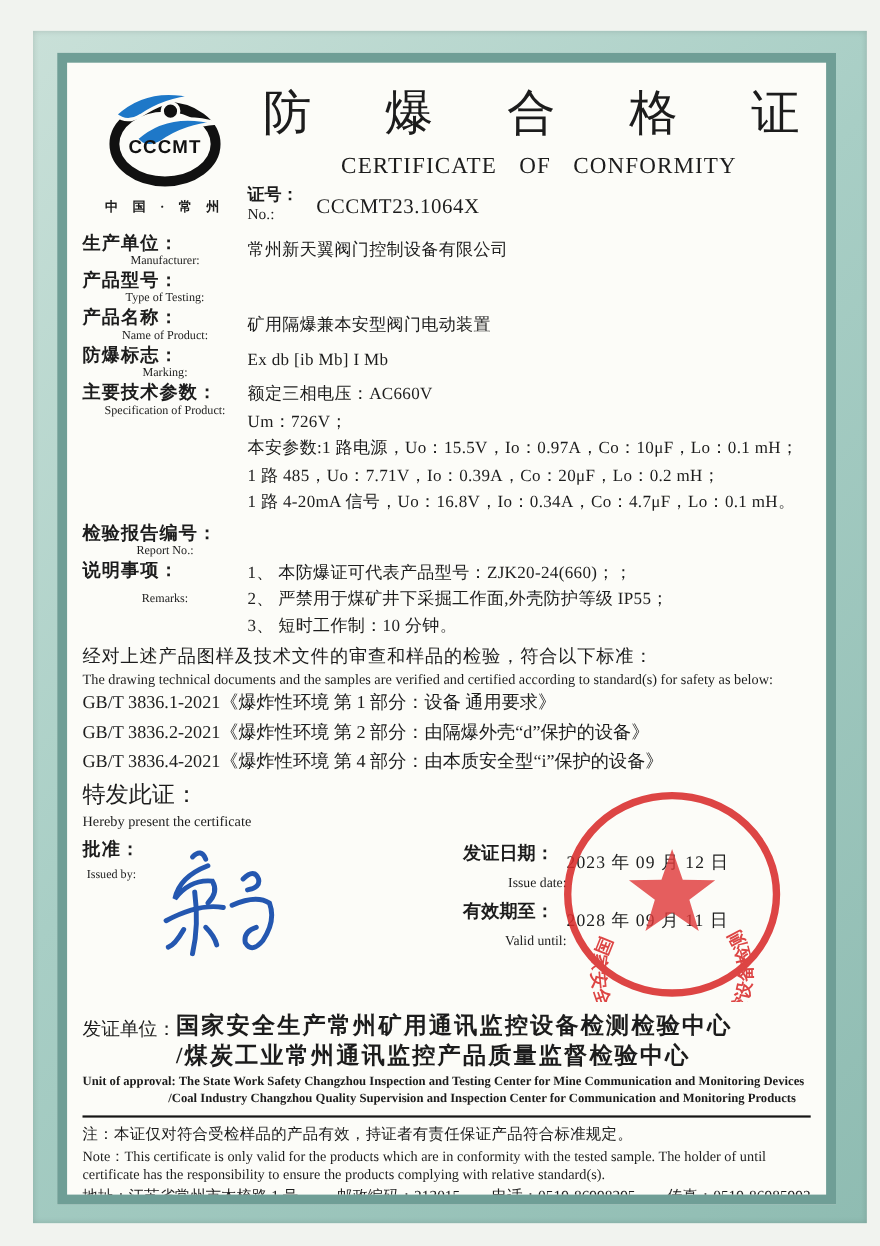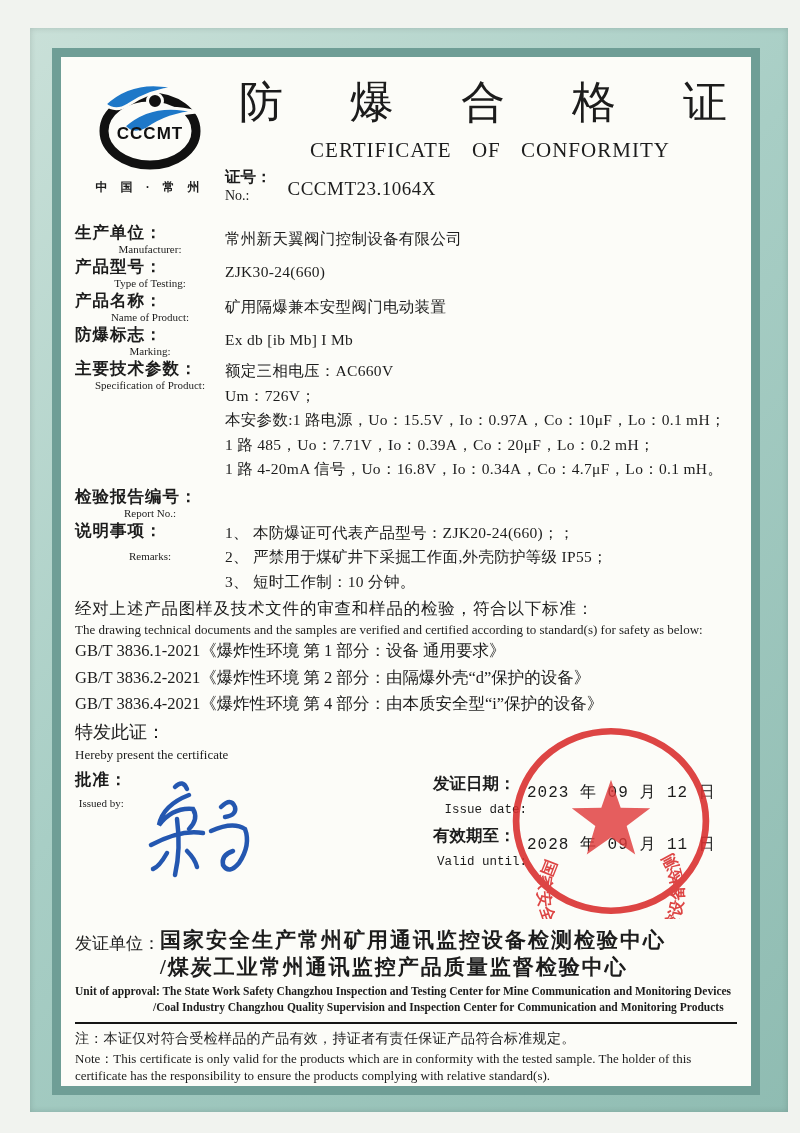--- a/index.html
+++ b/index.html
@@ -32,42 +32,42 @@
   .title-col { flex:1; text-align:center; padding-top:6px; }
   .title-cn { font-size:44px; letter-spacing:28px; white-space:nowrap; margin-left:14px; }
   .title-en { font-size:21px; letter-spacing:1px; word-spacing:14px; margin-top:6px; }
   .certno-row { display:flex; justify-content:flex-start; align-items:center; gap:16px; margin-top:4px; }
   .certno-labels { text-align:left; }
   .certno-cn { font-size:15.5px; font-weight:bold; }
   .certno-en { font-size:14px; }
   .certno-val { font-size:19px; letter-spacing:.5px; padding-top:6px; }
 
   
-  .fields { margin-top:18px; }
+  .fields { margin-top:6px; }
   .frow { display:flex; margin-bottom:1px; }
   .flabel { width:150px; flex-shrink:0; }
   .lab-cn { font-size:16.5px; font-weight:bold; letter-spacing:1px; white-space:nowrap; }
   .lab-en { font-size:11px; margin-top:-1px; white-space:nowrap;text-align:center; }
   .fvalue { flex:1; font-size:15.5px; padding-top:7px; letter-spacing:.3px; }
   .fvalue.multi { padding-top:1px; line-height:24.5px; }
   .fvalue.multi .vline { white-space:nowrap; }
 
   
   .standards { margin-top:4px; }
   .std-cn { font-size:16.5px; letter-spacing:.8px; }
   .std-en { font-size:13px; margin-top:2px; }
   .std-item { font-size:16.5px; line-height:26.5px; white-space:nowrap; }
-  .issue-cn { font-size:18px; margin-top:2px; }
+  .issue-cn { font-size:21px; margin-top:2px; }
   .issue-en { font-size:13px; margin-top:3px; }
 
   
   .approval { position:relative; height:158px; margin-top:4px; }
   .approve-labels { position:absolute; left:0; top:2px; }
   .signature { position:absolute; left:62px; top:6px; }
-  .dates { position:absolute; left:358px; top:6px; width:300px; z-index:2;font-family:Liberation Mono, monospace; }
+  .dates { position:absolute; left:346px; top:6px; width:300px; z-index:2; }
   .date-cnrow { display:flex; align-items:baseline; white-space:nowrap; }
   .date-cn { font-size:16.5px; font-weight:bold; width:94px; flex-shrink:0; }
   .date-val { font-size:16px; letter-spacing:1px; position:relative; top:8px; }
   .date-en { font-size:12.5px; width:94px; text-align:right; margin:8px 0 8px; }
   .stamp { position:absolute; left:428px; top:-44px; z-index:3; opacity:.88; }
 
   
   .issuer { margin-top:2px; }
   .issuer-cnrow { display:flex; }
   .issuer-label { font-size:17px; font-weight:normal; white-space:nowrap; padding-top:5px; flex-shrink:0; }
@@ -124,21 +124,20 @@
               <div class="lab-en">Manufacturer:</div>
             </div>
             <div class="fvalue">常州新天翼阀门控制设备有限公司</div>
           </div>
 
           <div class="frow">
             <div class="flabel">
               <div class="lab-cn">产品型号：</div>
               <div class="lab-en">Type of Testing:</div>
             </div>
-            <div class="fvalue">ZJK30-24(660)</div>
           </div>
 
           <div class="frow">
             <div class="flabel">
               <div class="lab-cn">产品名称：</div>
               <div class="lab-en">Name of Product:</div>
             </div>
             <div class="fvalue">矿用隔爆兼本安型阀门电动装置</div>
           </div>
 
@@ -248,21 +247,21 @@
           </div>
           <div class="issuer-en">
             <div>Unit of approval: The State Work Safety Changzhou Inspection and Testing Center for Mine Communication and Monitoring Devices</div>
             <div class="en2">/Coal Industry Changzhou Quality Supervision and Inspection Center for Communication and Monitoring Products</div>
           </div>
           <div class="divider"></div>
         </div>
 
         <div class="footer">
           <div class="note-cn">注：本证仅对符合受检样品的产品有效，持证者有责任保证产品符合标准规定。</div>
-          <div class="note-en">Note：This certificate is only valid for the products which are in conformity with the tested sample. The holder of this certificate has the responsibility to ensure the products complying with relative standard(s).</div>
+          <div class="note-en">Note：This certificate is only valid for the products which are in conformity with the tested sample. The holder of until certificate has the responsibility to ensure the products complying with relative standard(s).</div>
           <div class="addr-row cn">
             <span class="c1">地址：江苏省常州市木梳路 1 号</span>
             <span class="c2">邮政编码：213015</span>
             <span class="c3">电话：0519-86998295</span>
             <span class="c4">传真：0519-86985992</span>
           </div>
 
         </div>
 
       </div>

